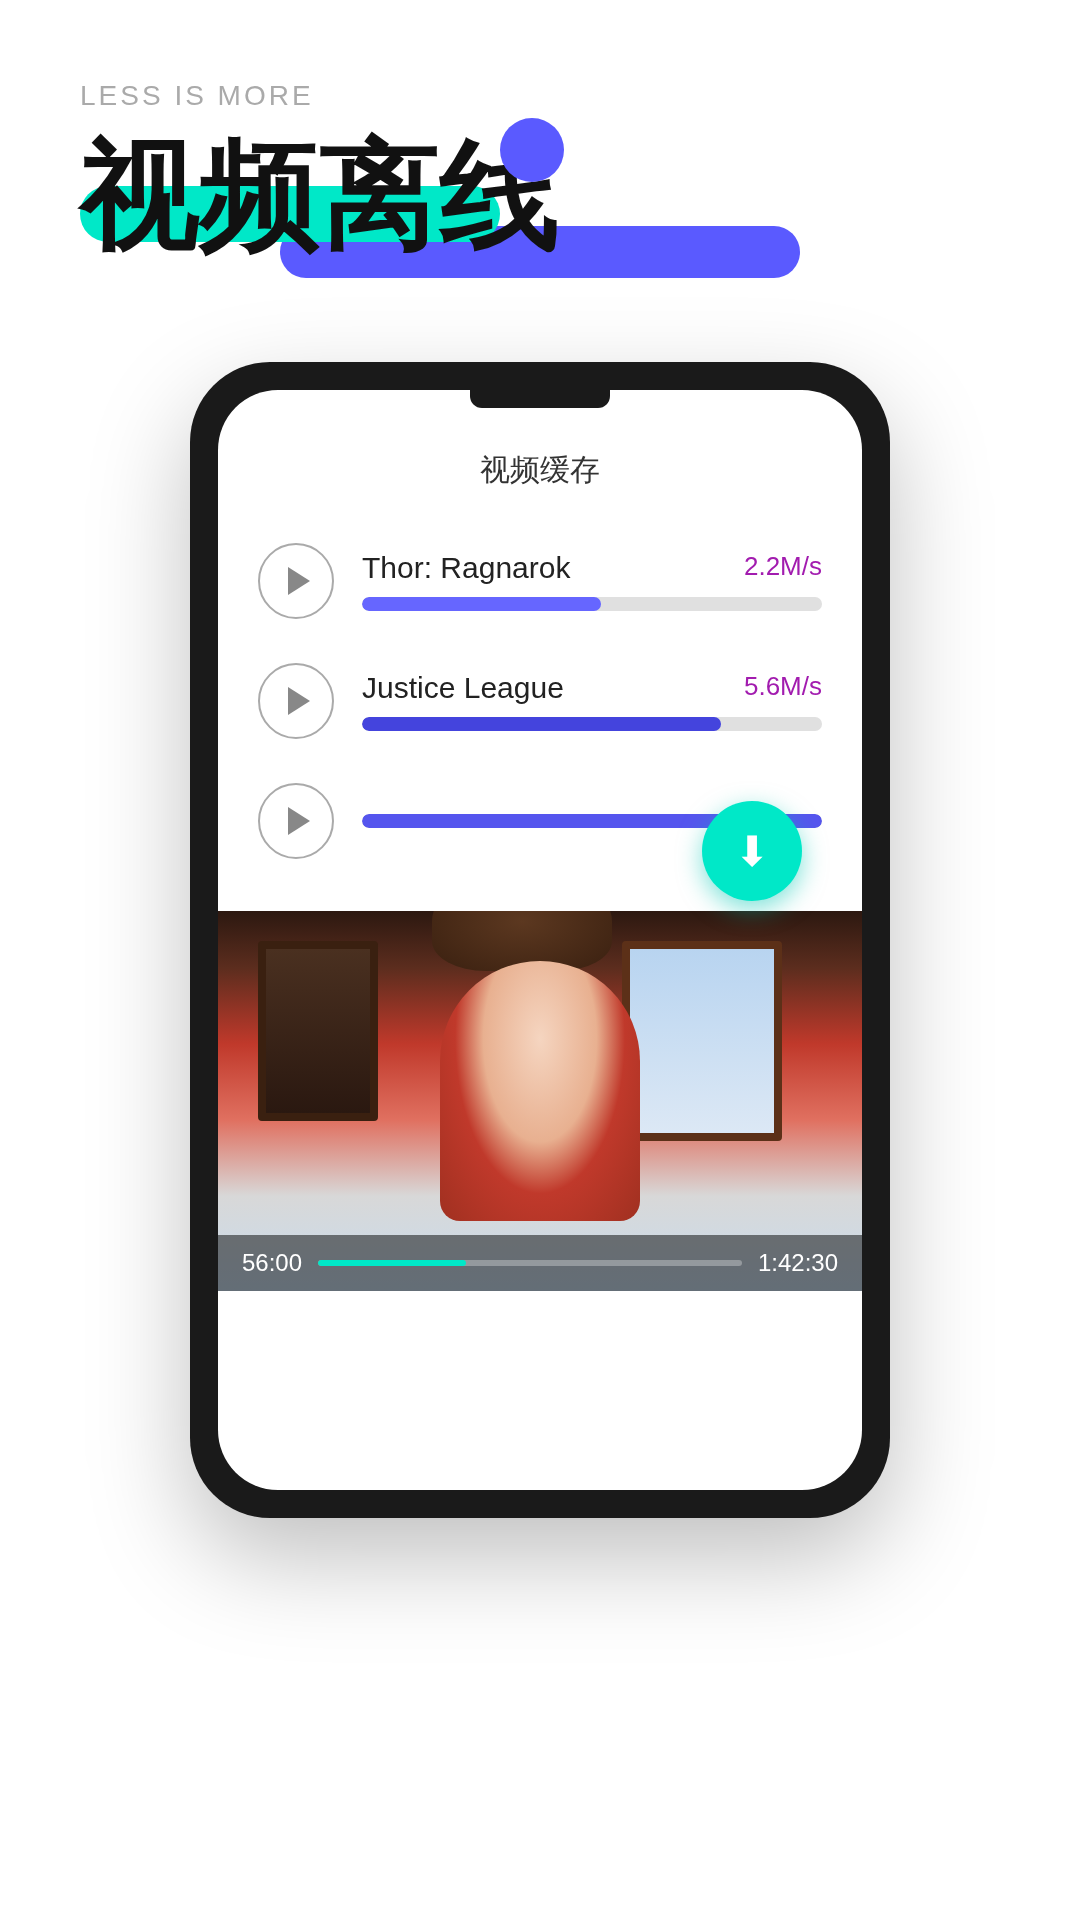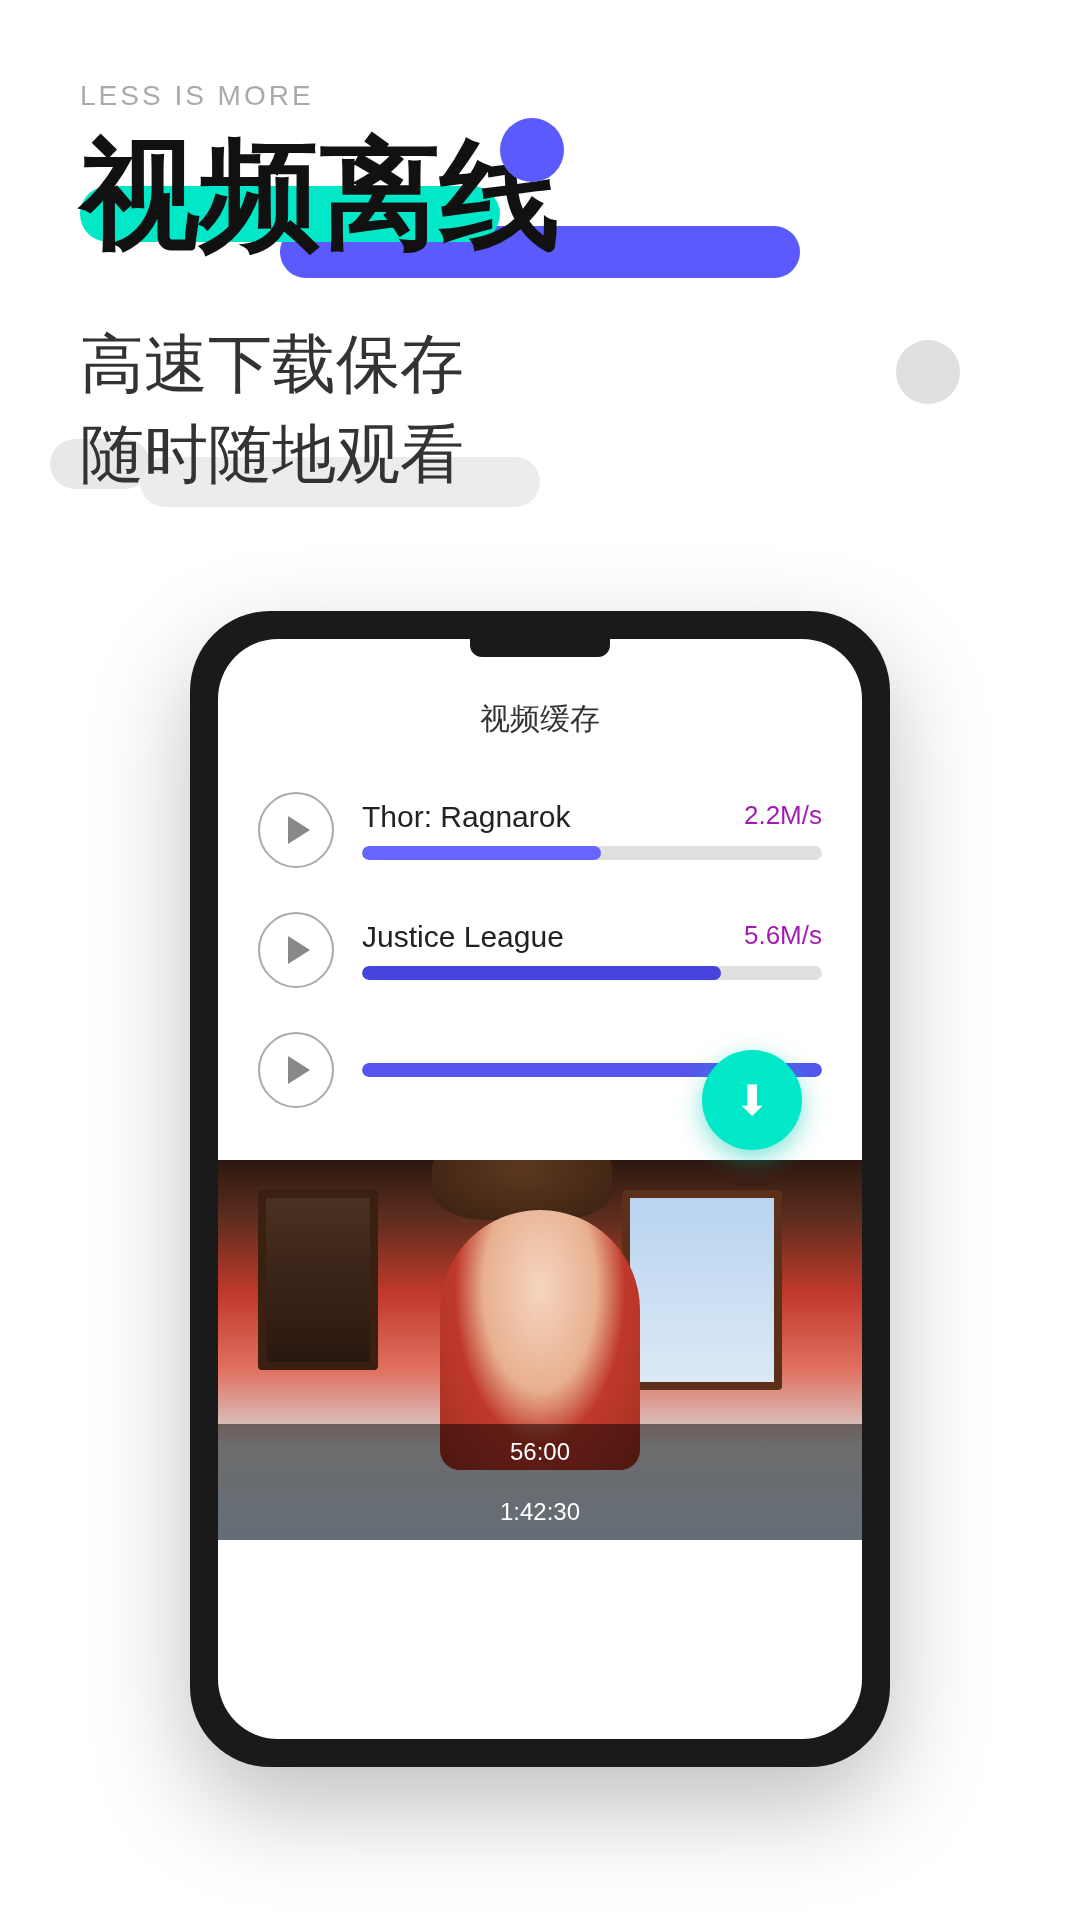--- a/index.html
+++ b/index.html
@@ -114,21 +114,20 @@
       width: 400px;
       height: 50px;
       background: #ececec;
       border-radius: 25px;
     }
 
     
     .phone-wrapper {
       display: flex;
       justify-content: center;
-      margin-top: 40px;
       padding: 12px 40px;
     }
 
     .phone-outer {
       width: 700px;
       background: #1a1a1a;
       border-radius: 80px;
       padding: 28px;
       box-shadow: 0 40px 100px rgba(0,0,0,0.25);
       position: relative;
@@ -306,21 +305,20 @@
     .video-time-bar {
       position: absolute;
       bottom: 0;
       left: 0;
       right: 0;
       background: rgba(0,0,0,0.5);
       padding: 14px 24px;
       display: flex;
       align-items: center;
       gap: 16px;
-      flex-direction: column;
     }
 
     .time-text {
       color: #fff;
       font-size: 24px;
     }
 
     .time-progress-bg {
       flex: 1;
       height: 6px;
@@ -364,27 +362,20 @@
 <section class="hero">
   <div class="less-is-more">LESS IS MORE</div>
 
   <div class="title-row">
     <div class="highlight-bar-green"></div>
     <div class="highlight-bar-blue"></div>
     <div class="dot-purple"></div>
     <div class="title-chinese">视频离线</div>
   </div>
 
-  <div class="subtitle-section">
-    <div class="subtitle-bar-1"></div>
-    <div class="subtitle-bar-2"></div>
-    <div class="subtitle-bar-3"></div>
-    <div class="subtitle-line">高速下载保存</div>
-    <div class="subtitle-line">随时随地观看</div>
-  </div>
 </section>
 
 <div class="phone-wrapper">
   <div class="phone-outer">
     <div class="phone-notch"></div>
     <div class="phone-screen">
 
       <div class="screen-title-bar">视频缓存</div>
 
       <div class="download-list">

